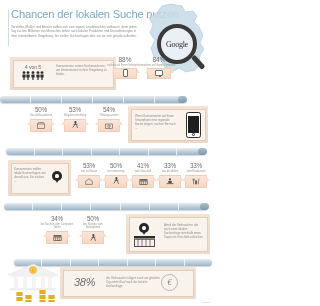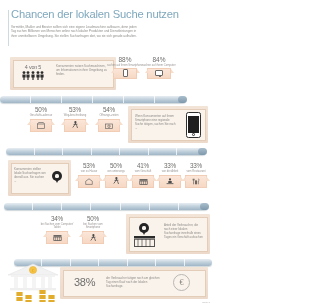--- a/index.html
+++ b/index.html
@@ -207,20 +207,34 @@
 
 <div id="page">
 
   <div class="left-rule"></div>
 
   <div class="header">
     <div class="title">Chancen der lokalen Suche nutzen</div>
     <div class="intro">Vermittler, Makler und Berater sollten sich eine eigene Leadmaschine aufbauen, denn jeden Tag suchen Millionen von Menschen online nach lokalen Produkten und Dienstleistungen in ihrer unmittelbaren Umgebung. Sie stellen Suchanfragen dort, wo sie sich gerade aufhalten.</div>
   </div>
 
+  <div class="map-wrap">
+    <svg class="map-svg" viewBox="0 0 72 74">
+      <path d="M30 2 L41 4 L44 10 L52 9 L56 14 L53 20 L58 25 L62 33 L59 41 L63 47 L58 55
+               L60 62 L54 68 L45 70 L38 66 L31 70 L24 66 L20 58 L13 55 L10 46 L14 38
+               L9 31 L12 23 L8 16 L16 11 L21 4 Z" fill="#c7dae6" opacity="0.85"></path>
+      <path d="M30 2 L41 4 L44 10 L52 9 L56 14 L53 20 L58 25 L62 33 L59 41 L63 47 L58 55
+               L60 62 L54 68 L45 70 L38 66 L31 70 L24 66 L20 58 L13 55 L10 46 L14 38
+               L9 31 L12 23 L8 16 L16 11 L21 4 Z" fill="none" stroke="#aac6d6" stroke-width="0.6"></path>
+    </svg>
+    <div class="loupe">
+      <span class="loupe-text">Google</span>
+    </div>
+    <div class="loupe-handle"></div>
+  </div>
 
   <div class="card" style="left:10px; top:57px; width:106px; height:33px;">
     <div class="card-inner"></div>
     <div style="position:absolute; left:6px; top:7px; width:34px; text-align:center;">
       <div style="font-size:5.4px;color:#6f6e6c;letter-spacing:-0.2px;">4 von 5</div>
       <div class="people">
         <svg class="person" viewBox="0 0 4 9">
             <circle cx="2" cy="1.6" r="1.4" fill="#2d2d2d"></circle>
             <path d="M0.4 3.4h3.2v3.2h-1v2.4h-1.2v-2.4h-1z" fill="#2d2d2d"></path>
           </svg>
@@ -482,21 +496,21 @@
         <i></i>
         <i></i>
     </div>
     <div class="coinstack" style="left:44px; top:33px;">
       <i></i>
         <i></i>
         <i></i>
     </div>
   </div>
 
-  <div class="card" style="left:60px; top:267px; width:148px; height:32px;">
+  <div class="card" style="left:60px; top:267px; width:136px; height:32px;font-style:italic;">
     <div class="card-inner"></div>
     <div class="big38" style="left:14px; top:9px;">38%</div>
     <div class="card-text" style="left:46px; top:9px; width:56px;">der Verbraucher tätigen noch am gleichen Tag einen Kauf nach der lokalen Suchanfrage.</div>
     <div class="euro" style="right:18px; top:7px;">
       <span>€</span>
     </div>
   </div>
 
   <div class="footer-note">Seite 3</div>
 

